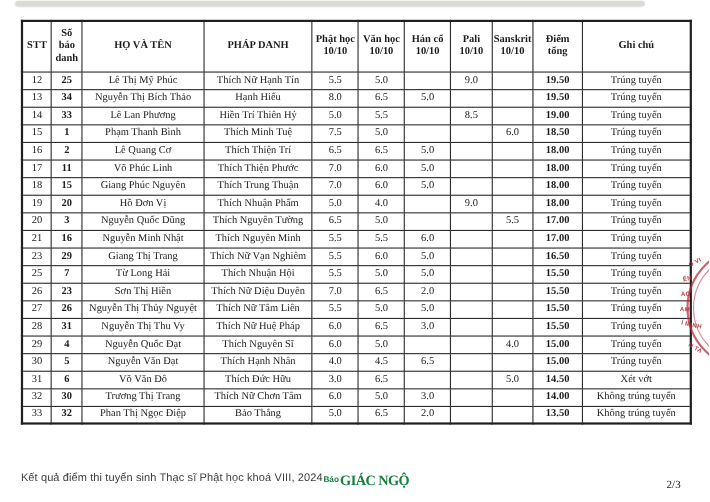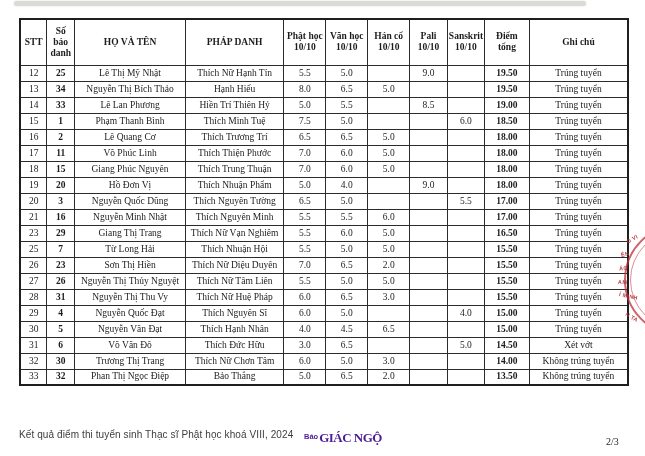--- a/index.html
+++ b/index.html
@@ -33,21 +33,21 @@
   }
   table.results td { height:16px; }
   td.c-ho_va_ten, td.c-phap_danh, td.c-ghi_chu { text-align:left; padding-left:4px; }
   td.c-so_bao_danh, td.c-diem_tong { font-weight:bold; }
   .footer-caption {
     position:absolute; left:19px; top:429px;
     font-family:"Liberation Sans", sans-serif; font-weight:400;
     font-size:10px; color:#3d3d3d; letter-spacing:.1px;
   }
   .logo {
-    position:absolute; left:304px; top:428px; color:#4c1d95; white-space:nowrap;
+    position:absolute; left:294px; top:428px; color:#15803d; white-space:nowrap;
   }
   .logo .logo-prefix {
     font-family:"Liberation Sans", sans-serif; font-size:7.5px; font-weight:bold;
     vertical-align:3px; margin-right:1px;
   }
   .logo .logo-name {
     font-family:"Liberation Serif", serif; font-size:13px; font-weight:bold;
     letter-spacing:-0.5px;
   }
   .page-number {
@@ -113,21 +113,21 @@
 10/10</th>
           <th>Điểm
 tổng</th>
           <th>Ghi chú</th>
         </tr>
       </thead>
     <tbody>
         <tr>
           <td class="c-stt">12</td>
           <td class="c-so_bao_danh">25</td>
-          <td class="c-ho_va_ten">Lê Thị Mỹ Nhật</td>
+          <td class="c-ho_va_ten">Lê Thị Mỹ Phúc</td>
           <td class="c-phap_danh">Thích Nữ Hạnh Tín</td>
           <td class="c-phat_hoc">5.5</td>
           <td class="c-van_hoc">5.0</td>
           <td class="c-han_co"></td>
           <td class="c-pali">9.0</td>
           <td class="c-sanskrit"></td>
           <td class="c-diem_tong">19.50</td>
           <td class="c-ghi_chu">Trúng tuyển</td>
         </tr>
         <tr>
@@ -166,21 +166,21 @@
           <td class="c-han_co"></td>
           <td class="c-pali"></td>
           <td class="c-sanskrit">6.0</td>
           <td class="c-diem_tong">18.50</td>
           <td class="c-ghi_chu">Trúng tuyển</td>
         </tr>
         <tr>
           <td class="c-stt">16</td>
           <td class="c-so_bao_danh">2</td>
           <td class="c-ho_va_ten">Lê Quang Cơ</td>
-          <td class="c-phap_danh">Thích Trương Trí</td>
+          <td class="c-phap_danh">Thích Thiện Trí</td>
           <td class="c-phat_hoc">6.5</td>
           <td class="c-van_hoc">6.5</td>
           <td class="c-han_co">5.0</td>
           <td class="c-pali"></td>
           <td class="c-sanskrit"></td>
           <td class="c-diem_tong">18.00</td>
           <td class="c-ghi_chu">Trúng tuyển</td>
         </tr>
         <tr>
           <td class="c-stt">17</td>

